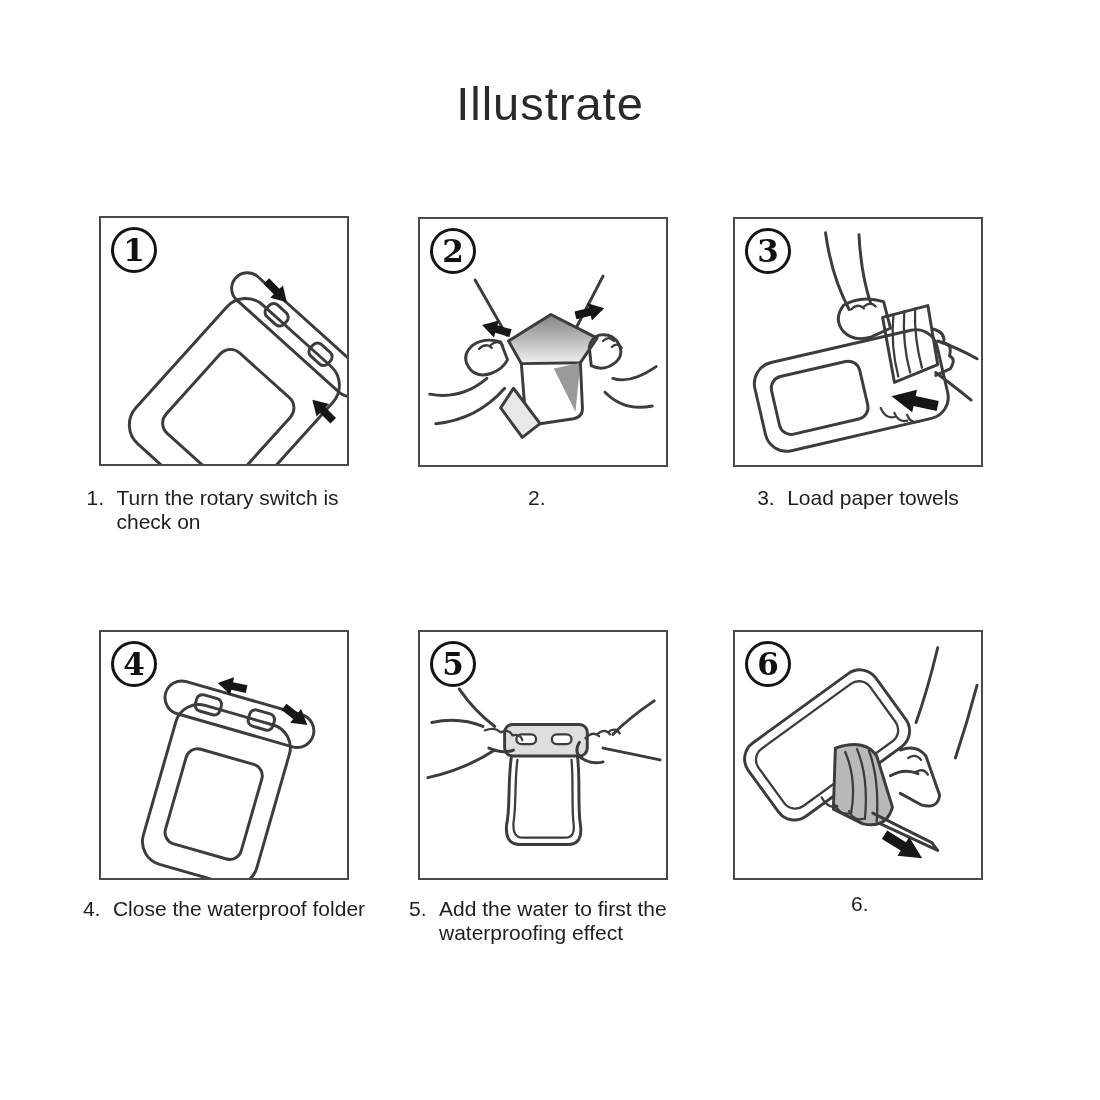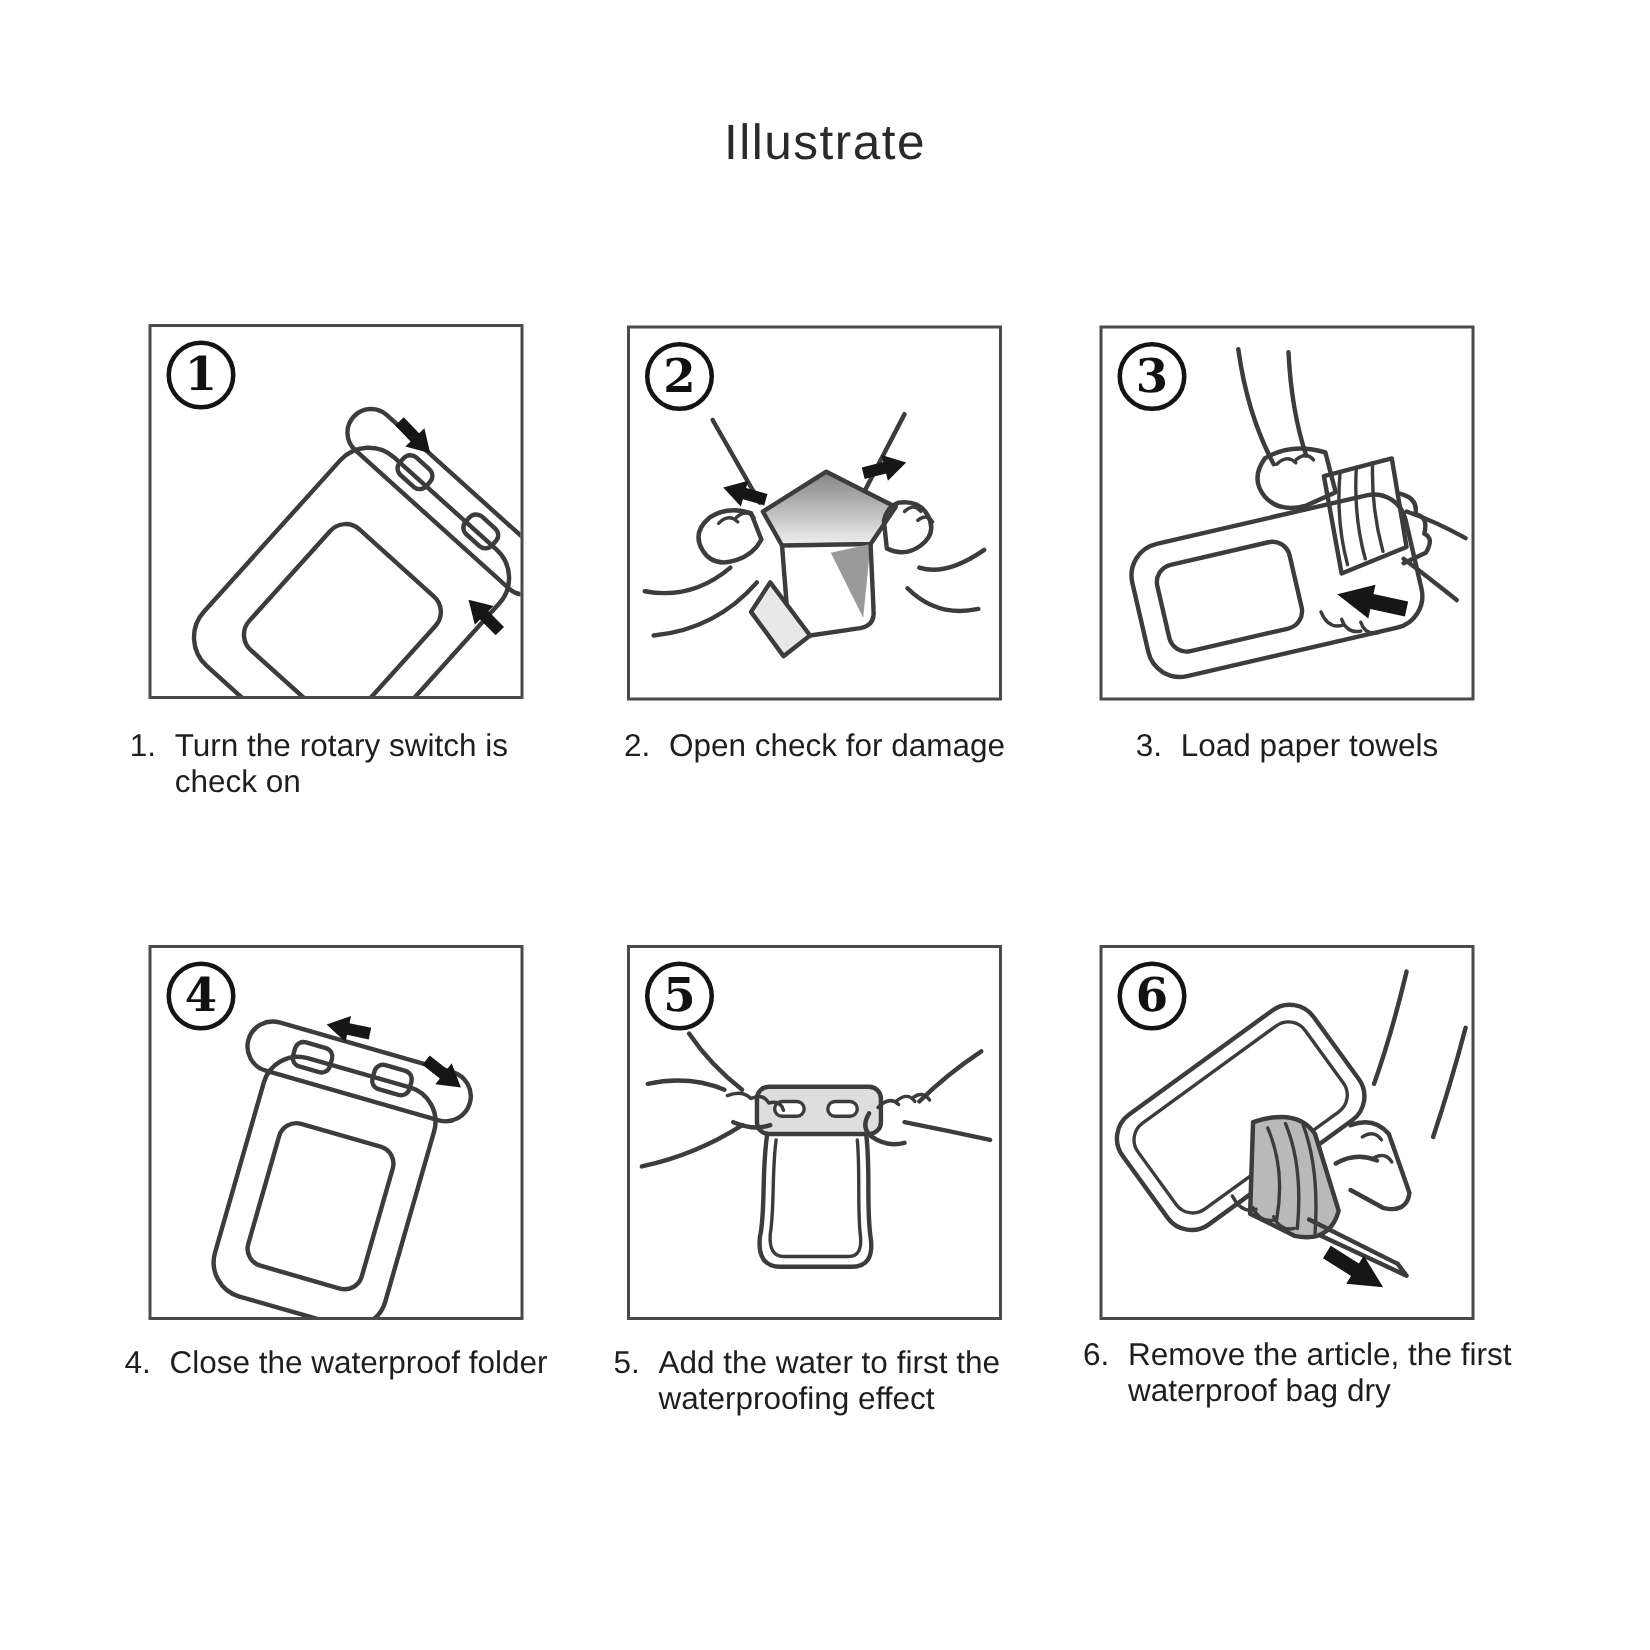--- a/index.html
+++ b/index.html
@@ -2,21 +2,21 @@
 <html><head>
 <meta charset="utf-8">
 <style>
   html,body{margin:0;padding:0;}
   body{
     width:1100px;height:1100px;position:relative;background:#ffffff;
     font-family:"Liberation Sans", sans-serif;overflow:hidden;color:#222;
   }
   .title{
     position:absolute;top:76px;left:0;width:1100px;text-align:center;
-    font-size:33px;font-weight:500;color:#2a2a2a;letter-spacing:1px;
+    font-size:47px;font-weight:500;color:#2a2a2a;letter-spacing:1px;
   }
   .panel{
     position:absolute;width:250px;height:250px;
     border:2px solid #4a4a4a;background:#fff;box-sizing:border-box;
   }
   .badge{
     position:absolute;top:9px;left:10px;width:46px;height:46px;
     border:3px solid #141414;border-radius:50%;box-sizing:border-box;
     display:flex;align-items:center;justify-content:center;
     font-family:"DejaVu Serif", serif;font-weight:bold;font-size:31px;color:#111;
@@ -86,21 +86,20 @@
     <path class="ln thin" d="M60 132 q7 -7 13 -1 M72 128 q7 -6 12 0"></path>
     <path class="ln" d="M240 150 Q214 168 196 162 M236 190 Q208 196 188 176"></path>
     <path class="ln" d="M182 118 q14 -2 20 9 q6 12 -5 20 q-11 8 -23 2 l-2 -19 q2 -9 10 -12 Z" fill="#fff"></path>
     <path class="ln thin" d="M186 124 q6 -6 11 0 M195 130 q6 -5 10 1"></path>
     <use href="#arr" class="arrow" transform="translate(92 116) rotate(196)"></use>
     <use href="#arr" class="arrow" transform="translate(158 98) rotate(-14)"></use>
   </svg>
 </div>
 <div class="caption" style="left:393px;top:486px;">
   <span class="pfx">2.</span>
-  <span class="txt oneline">Open check for damage</span>
 </div>
 
 <div class="panel" style="left:733px;top:217px;">
   <div class="badge">3</div>
   <svg class="ill" viewBox="0 0 250 250">
     <g class="ln" transform="rotate(-13 110 170)">
       <rect x="22" y="130" width="190" height="92" rx="22"></rect>
       <rect x="38" y="146" width="92" height="60" rx="12"></rect>
     </g>
     <path class="ln" d="M150 100 L196 88 L206 148 L162 166 Z" fill="#fff"></path>
@@ -172,14 +171,13 @@
     <path class="ln" d="M206 16 Q196 58 184 92 M246 54 Q236 92 224 128"></path>
     <path class="ln" d="M168 120 q16 -6 26 6 l14 40 q-2 14 -18 10 l-22 -12" fill="#fff"></path>
     <path class="ln thin" d="M176 128 q8 -5 13 2 M184 142 q8 -4 12 3"></path>
     <path class="ln" d="M158 146 Q172 138 186 144"></path>
     <path class="ln thin" d="M88 168 q6 12 16 9 M102 176 q5 11 15 8 M116 182 q4 10 14 8"></path>
     <use href="#arr" class="arrow" transform="translate(152 206) rotate(32) scale(1.5 1.25)"></use>
   </svg>
 </div>
 <div class="caption" style="left:716px;top:892px;">
   <span class="pfx">6.</span>
-  <span class="txt w6">Remove the article, the first waterproof bag dry</span>
 </div>
 
 </body></html>

